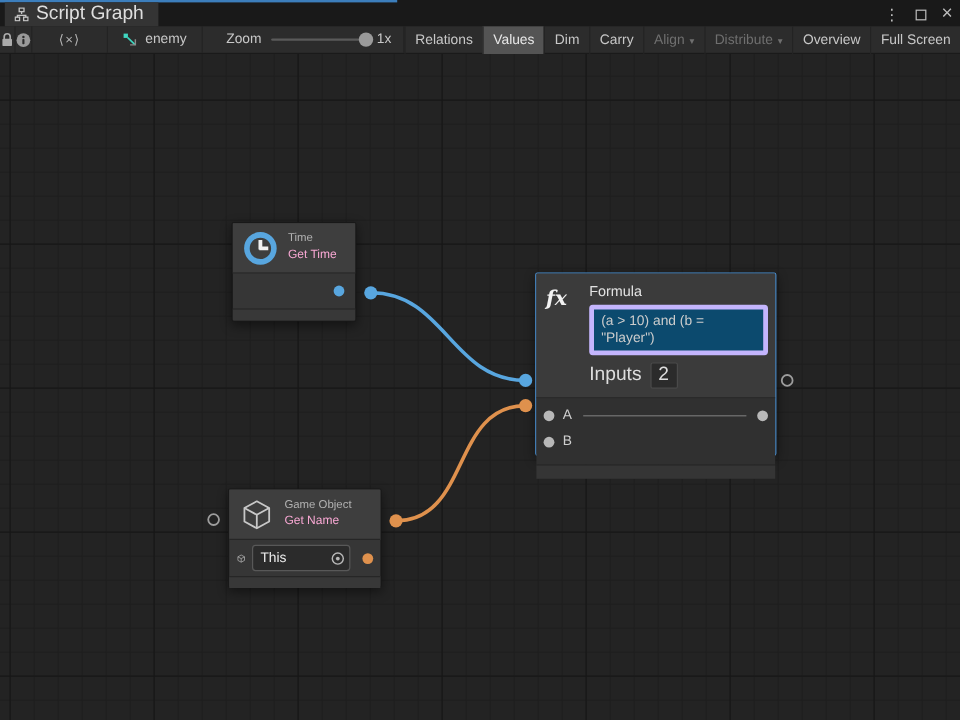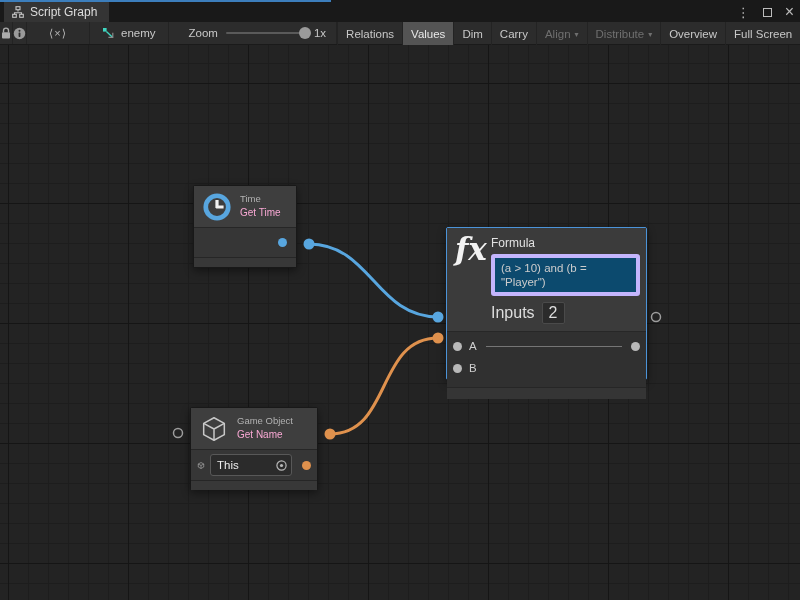--- a/index.html
+++ b/index.html
@@ -8,21 +8,21 @@
     position:relative; width:800px; height:600px; overflow:hidden;
     font-family:"Liberation Sans", sans-serif; background:#232323;
     -webkit-font-smoothing:antialiased;
   }
   
   .tabbar { position:absolute; left:0; top:0; width:800px; height:22px; background:#191919; }
   .accent-line { position:absolute; left:0; top:0; width:331px; height:2px; background:#3c7ebc; }
   .tab {
     position:absolute; left:4px; top:2px; height:20px; background:#343434;
     display:flex; align-items:center; gap:6px; padding:0 12px 0 8px;
-    color:#dedede; font-size:12px; white-space:nowrap;
+    color:#dedede; font-size:16px; white-space:nowrap;
   }
   .win-controls { position:absolute; right:6px; top:2px; height:20px; display:flex; align-items:center; gap:13px; color:#bdbdbd; }
   .win-controls .menu-dots { font-size:13px; line-height:1; cursor:default; }
   .win-controls .max-box { width:9px; height:9px; border:1.5px solid #bdbdbd; display:inline-block; }
   .win-controls .close-x { font-size:16px; line-height:1; }
   
   .toolbar {
     position:absolute; left:0; top:22px; width:800px; height:23px; background:#2c2c2c;
     border-bottom:1px solid #1a1a1a; display:flex; align-items:stretch;
     color:#c8c8c8; font-size:11.5px;
@@ -63,21 +63,21 @@
   .node-footer { border-top:1px solid #262626; background:#383838; }
   .port-dot { width:9px; height:9px; border-radius:50%; flex:0 0 auto; }
   
   .node-time { left:193px; top:140px; width:104px; height:83px; }
   .node-time .node-header { height:42px; }
   .node-time .node-body { height:29px; display:flex; align-items:center; justify-content:flex-end; padding:0 9px; }
   .node-time .node-footer { height:10px; }
   
   .node-formula { left:446px; top:182px; width:201px; height:153px; background:#303030; border:1px solid #4b93d8; }
   .f-header { background:#3b3b3b; padding:8px 6px 7px 8px; display:flex; border-bottom:1px solid #272727; }
-  .fx-glyph { width:36px; font-family:"DejaVu Serif", serif; font-style:italic; font-weight:bold; font-size:31px; color:#f2f2f2; line-height:26px; }
+  .fx-glyph { width:36px; font-family:"DejaVu Serif", serif; font-style:italic; font-weight:bold; font-size:17px; color:#f2f2f2; line-height:26px; }
   .f-content { flex:1; min-width:0; }
   .f-title { font-size:12px; color:#e2e2e2; line-height:14px; }
   .f-field {
     margin-top:4px; background:#0c4a6e; border:4px solid #c4b5fd; border-radius:3px;
     padding:3px 6px; font-size:11.5px; line-height:14px; color:#cccccc; min-height:28px;
   }
   .f-inputs-row { margin-top:6px; display:flex; align-items:center; gap:7px; font-size:16px; color:#dddddd; }
   .f-count { background:#2b2b2b; border:1px solid #4a4a4a; border-radius:2px; padding:1px 6px; color:#dddddd; }
   .f-ports { background:#303030; padding:3px 0 8px 0; }
   .f-port-row { height:22px; display:flex; align-items:center; padding:0 6px; gap:7px; font-size:11.5px; color:#cfcfcf; }

